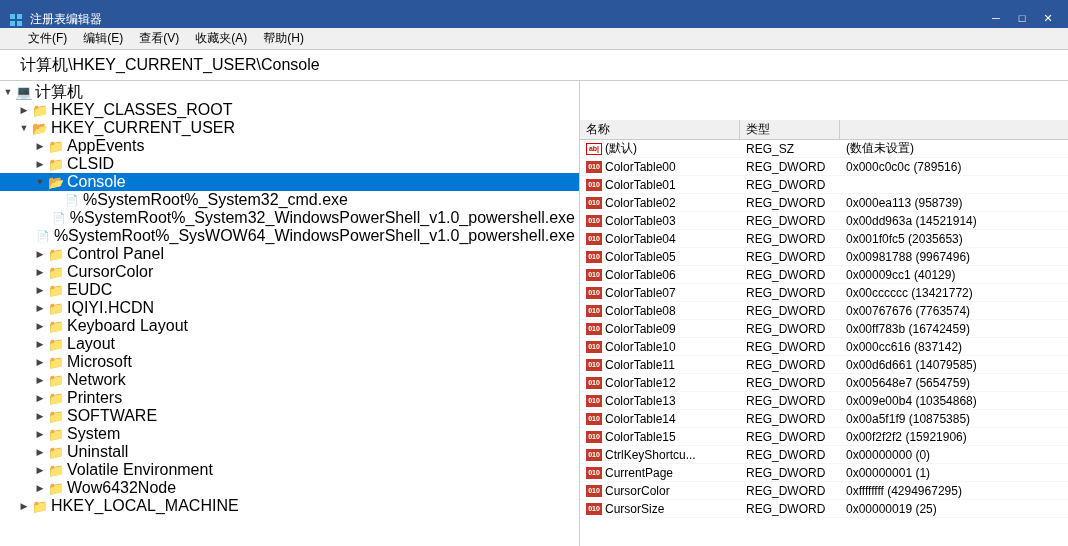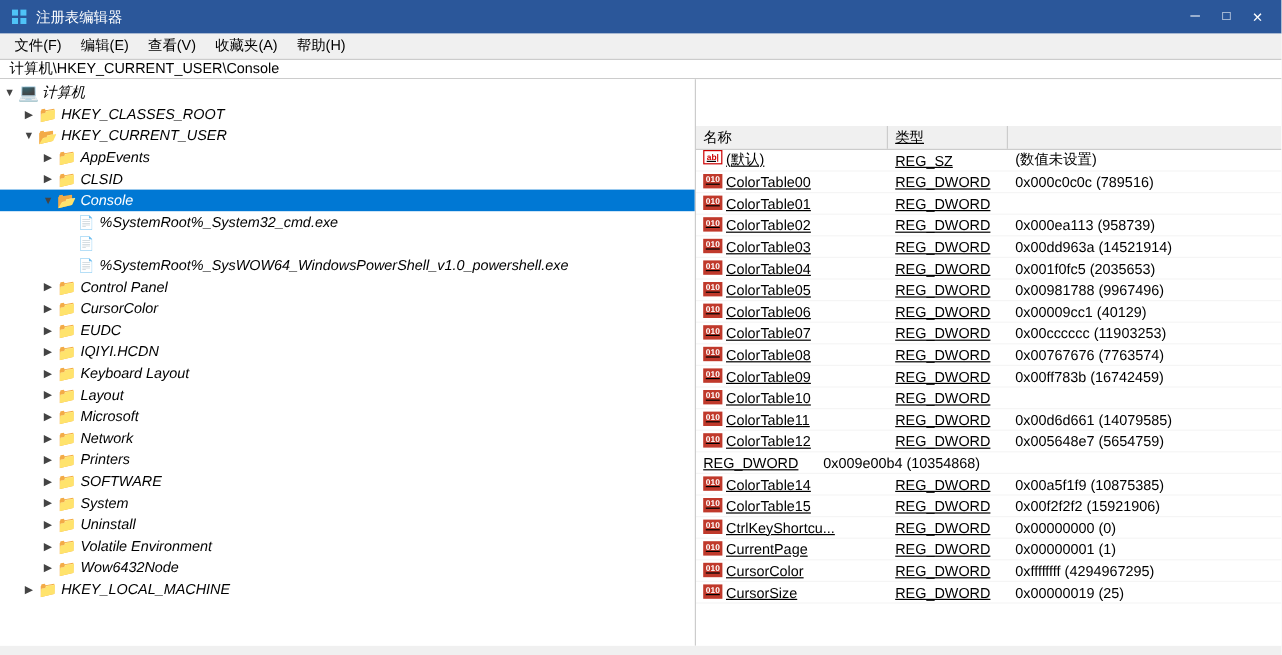--- a/index.html
+++ b/index.html
@@ -11,21 +11,21 @@
       height: 546px;
       overflow: hidden;
     }
 
     
     .title-bar {
       background: #2b579a;
       color: white;
       height: 28px;
       display: flex;
-      align-items: center;
+      align-items: flex-end;
       padding: 0 8px;
       font-size: 12px;
     }
     .title-bar-icon {
       width: 16px;
       height: 16px;
       margin-right: 6px;
       display: inline-flex;
       align-items: center;
       justify-content: center;
@@ -48,38 +48,38 @@
       justify-content: center;
     }
 
     
     .menu-bar {
       background: #f0f0f0;
       height: 22px;
       display: flex;
       align-items: center;
       border-bottom: 1px solid #ccc;
-      padding: 0 4px;
+      padding: 0 20px;
     }
     .menu-item {
       padding: 2px 8px;
       cursor: pointer;
       font-size: 12px;
       color: #000;
     }
 
     
     .address-bar {
       background: white;
-      height: 16px;
+      height: 31px;
       display: flex;
       align-items: center;
       border-bottom: 1px solid #ccc;
-      padding: 0 8px;
-      font-size: 12px;
+      padding: 0 20px;
+      font-size: 16px;
       color: #000;
     }
 
     
     .main-content {
       display: flex;
       height: calc(546px - 28px - 22px - 24px);
       background: white;
     }
 
@@ -126,21 +126,21 @@
       align-items: center;
       justify-content: center;
       margin-right: 3px;
       flex-shrink: 0;
       font-size: 13px;
     }
     .folder-icon.open { color: #ffcc00; }
     .folder-icon.closed { color: #ffcc00; }
     .folder-icon.computer { color: #555; font-size: 14px; }
 
-    .item-label { font-size: 12px; font-style: italic; }
+    .item-label { font-size: 16px; }
 
     
     .detail-panel {
       flex: 1;
       overflow-y: auto;
       background: white;
       margin-top: 39px;
     }
 
     .detail-header {
@@ -156,21 +156,21 @@
       font-weight: normal;
       color: #000;
       border-right: 1px solid #ccc;
       height: 100%;
       display: flex;
       align-items: center;
       cursor: pointer;
     }
 
     .col-name { width: 160px; flex-shrink: 0; }
-    .col-type { width: 100px; flex-shrink: 0; text-decoration: underline; }
+    .col-type { width: 100px; flex-shrink: 0; }
     .col-data { flex: 1; }
 
     .detail-row {
       display: flex;
       align-items: center;
       height: 18px;
       border-bottom: 1px solid #f5f5f5;
       cursor: pointer;
     }
 
@@ -195,22 +195,21 @@
       font-family: Arial;
       flex-shrink: 0;
     }
     .reg-icon.ab { color: #cc0000; border: 1px solid #cc0000; font-size: 8px; }
     .reg-icon.binary { background: #ff6600; color: white; font-size: 8px; }
 
     .name-cell {
       width: 160px;
       flex-shrink: 0;
       display: flex;
-      align-items: flex-start;
-      text-decoration: underline;
+      align-items: center;
     }
 
     
     ::-webkit-scrollbar { width: 12px; height: 12px; }
     ::-webkit-scrollbar-track { background: #f0f0f0; }
     ::-webkit-scrollbar-thumb { background: #c0c0c0; border: 1px solid #a0a0a0; }
   </style>
 </head>
 <body>
 
@@ -285,20 +284,21 @@
       <div class="tree-item">
         <span class="tree-indent" style="width: 48px; display: inline-block;"></span>
         <span class="expand-placeholder"></span>
         <span class="folder-icon closed" style="font-size: 11px;">📄</span>
         <span class="item-label">%SystemRoot%_System32_cmd.exe</span>
       </div>
       <div class="tree-item">
         <span class="tree-indent" style="width: 48px; display: inline-block;"></span>
         <span class="expand-placeholder"></span>
         <span class="folder-icon closed" style="font-size: 11px;">📄</span>
+        <span class="item-label">%SystemRoot%_System32_WindowsPowerShell_v1.0_powershell.exe</span>
       </div>
       <div class="tree-item">
         <span class="tree-indent" style="width: 48px; display: inline-block;"></span>
         <span class="expand-placeholder"></span>
         <span class="folder-icon closed" style="font-size: 11px;">📄</span>
         <span class="item-label">%SystemRoot%_SysWOW64_WindowsPowerShell_v1.0_powershell.exe</span>
       </div>
       <div class="tree-item">
         <span class="tree-indent" style="width: 32px; display: inline-block;"></span>
         <span class="expand-arrow">▶</span>
@@ -463,21 +463,21 @@
           </div>
           <div class="detail-cell col-type">REG_DWORD</div>
           <div class="detail-cell col-data">0x00009cc1 (40129)</div>
         </div>
         <div class="detail-row">
           <div class="detail-cell name-cell col-name">
             <span class="reg-icon binary" style="background: rgb(192, 57, 43); color: white; font-size: 7px; padding: 0px 2px; margin-right: 3px; font-weight: bold;">010</span>
             <span>ColorTable07</span>
           </div>
           <div class="detail-cell col-type">REG_DWORD</div>
-          <div class="detail-cell col-data">0x00cccccc (11903253)</div>
+          <div class="detail-cell col-data">0x00cccccc (13421772)</div>
         </div>
         <div class="detail-row">
           <div class="detail-cell name-cell col-name">
             <span class="reg-icon binary" style="background: rgb(192, 57, 43); color: white; font-size: 7px; padding: 0px 2px; margin-right: 3px; font-weight: bold;">010</span>
             <span>ColorTable08</span>
           </div>
           <div class="detail-cell col-type">REG_DWORD</div>
           <div class="detail-cell col-data">0x00767676 (7763574)</div>
         </div>
         <div class="detail-row">
@@ -487,38 +487,43 @@
           </div>
           <div class="detail-cell col-type">REG_DWORD</div>
           <div class="detail-cell col-data">0x00ff783b (16742459)</div>
         </div>
         <div class="detail-row">
           <div class="detail-cell name-cell col-name">
             <span class="reg-icon binary" style="background: rgb(192, 57, 43); color: white; font-size: 7px; padding: 0px 2px; margin-right: 3px; font-weight: bold;">010</span>
             <span>ColorTable10</span>
           </div>
           <div class="detail-cell col-type">REG_DWORD</div>
+          <div class="detail-cell col-data">0x000cc616 (837142)</div>
         </div>
         <div class="detail-row">
           <div class="detail-cell name-cell col-name">
             <span class="reg-icon binary" style="background: rgb(192, 57, 43); color: white; font-size: 7px; padding: 0px 2px; margin-right: 3px; font-weight: bold;">010</span>
             <span>ColorTable11</span>
           </div>
           <div class="detail-cell col-type">REG_DWORD</div>
           <div class="detail-cell col-data">0x00d6d661 (14079585)</div>
         </div>
         <div class="detail-row">
           <div class="detail-cell name-cell col-name">
             <span class="reg-icon binary" style="background: rgb(192, 57, 43); color: white; font-size: 7px; padding: 0px 2px; margin-right: 3px; font-weight: bold;">010</span>
             <span>ColorTable12</span>
           </div>
           <div class="detail-cell col-type">REG_DWORD</div>
           <div class="detail-cell col-data">0x005648e7 (5654759)</div>
         </div>
         <div class="detail-row">
+          <div class="detail-cell name-cell col-name">
+            <span class="reg-icon binary" style="background: rgb(192, 57, 43); color: white; font-size: 7px; padding: 0px 2px; margin-right: 3px; font-weight: bold;">010</span>
+            <span>ColorTable13</span>
+          </div>
           <div class="detail-cell col-type">REG_DWORD</div>
           <div class="detail-cell col-data">0x009e00b4 (10354868)</div>
         </div>
         <div class="detail-row">
           <div class="detail-cell name-cell col-name">
             <span class="reg-icon binary" style="background: rgb(192, 57, 43); color: white; font-size: 7px; padding: 0px 2px; margin-right: 3px; font-weight: bold;">010</span>
             <span>ColorTable14</span>
           </div>
           <div class="detail-cell col-type">REG_DWORD</div>
           <div class="detail-cell col-data">0x00a5f1f9 (10875385)</div>

